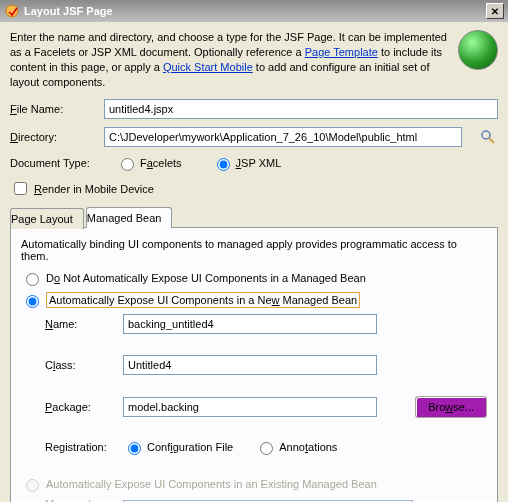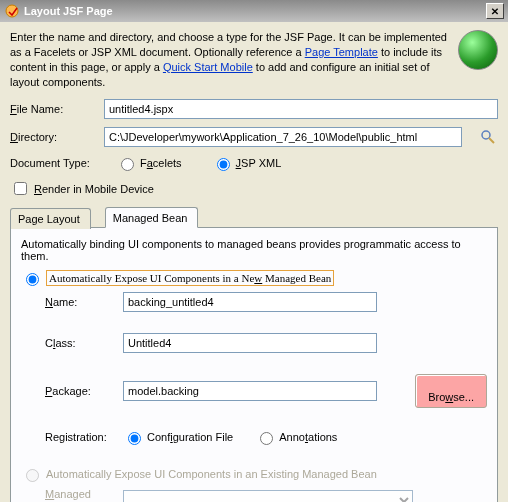--- a/index.html
+++ b/index.html
@@ -61,26 +61,26 @@
   .file-input { flex: 1; }
   .mag {
     width: 20px; height: 20px;
     display: flex; align-items: center; justify-content: center;
     cursor: pointer;
   }
   .checkbox-row, .radio-row { display: flex; align-items: center; gap: 4px; margin-bottom: 6px; }
   .radio-inline { display: inline-flex; align-items: center; gap: 3px; margin-right: 14px; }
   .tabs { margin-top: 8px; border-bottom: 1px solid #919b9c; display: flex; }
   .tab {
-    padding: 4px 10px 3px 7px;
+    padding: 4px 10px 3px 0;
     border: 1px solid #919b9c;
     border-bottom: none;
     border-radius: 3px 3px 0 0;
     background: #f5f4ea;
-    margin-right: 14px;
+    margin-right: 2px;
     position: relative;
     top: 1px;
     cursor: pointer;
   }
   .tab.active {
     background: #fcfcfe;
     border-bottom: 1px solid #fcfcfe;
     font-weight: normal;
   }
   .tab.inactive { background: #ece9d8; top: 2px; }
@@ -88,32 +88,31 @@
     border: 1px solid #919b9c;
     border-top: none;
     padding: 10px 10px 8px 10px;
     background: #fcfcfe;
   }
   .panel-text { margin-bottom: 8px; }
   .expose-box {
     border: 1px solid #e6a23c;
     padding: 1px 2px;
     display: inline-block;
-    font-family: Liberation Serif, serif;
   }
   .sub-form { padding-left: 24px; margin-top: 6px; }
   .sub-row { display: flex; align-items: center; margin-bottom: 21px; gap: 8px; }
   .sub-row label { width: 70px; }
   .sub-input { width: 254px; }
   .btn {
-    background: #fca5a5;
+    background: #a21caf;
     border: 1px solid #aca899;
     border-radius: 3px;
     height: 22px;
-    padding: 16px 12px;
+    padding: 4px 12px;
     font: inherit;
     cursor: pointer;
     box-shadow: inset 1px 1px 0 #fff;
   }
   .btn.default { border: 2px solid #3169c6; }
   .disabled { color: #aca899; }
   select.combo {
     width: 290px; height: 20px;
     border: 1px solid #7f9db9;
     font: inherit;
@@ -186,22 +185,26 @@
     <input type="checkbox" style="">
     <span><span class="underline">R</span>ender in Mobile Device</span>
   </div>
 
   <div class="tabs">
     <div class="tab inactive">Page Layout</div>
     <div class="tab active">Managed Bean</div>
   </div>
 
   <div class="panel">
-    <div class="panel-text">Automatically binding UI components to managed beans provides programmatic access to them.</div>
-
+    <div class="panel-text">Automatically binding UI components to managed apply provides programmatic access to them.</div>
+
+    <div class="radio-row">
+      <input type="radio" name="expose" style="">
+      <span>D<span class="underline">o</span> Not Automatically Expose UI Components in a Managed Bean</span>
+    </div>
 
     <div class="radio-row">
       <input type="radio" name="expose" checked="" style="">
       <span class="expose-box">Automatically Expose UI Components in a Ne<span class="underline">w</span> Managed Bean</span>
     </div>
 
     <div class="sub-form">
       <div class="sub-row">
         <label><span class="underline">N</span>ame:</label>
         <input type="text" class="sub-input" value="backing_untitled4" style="">

